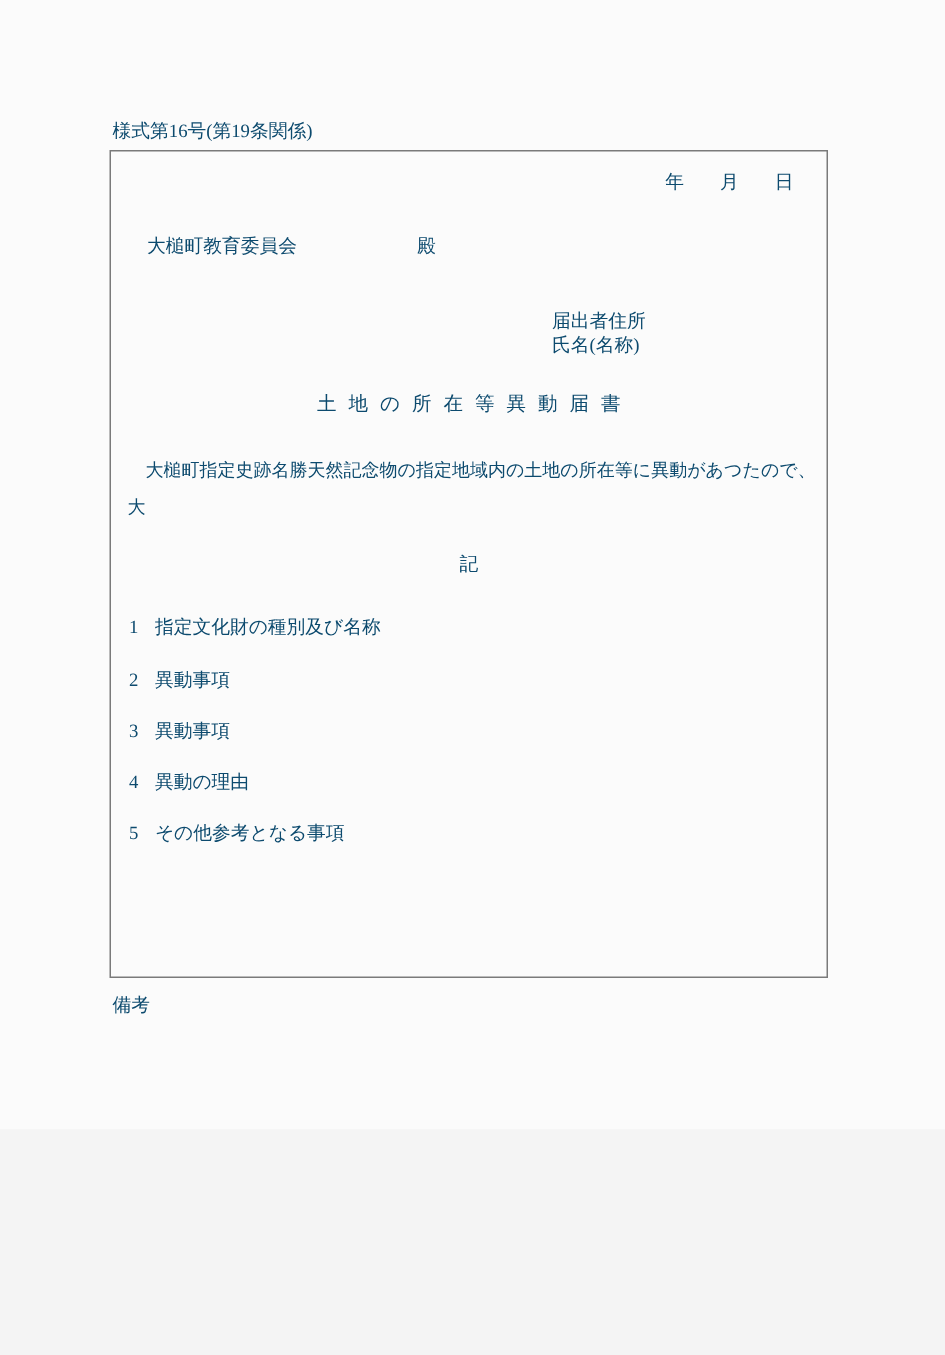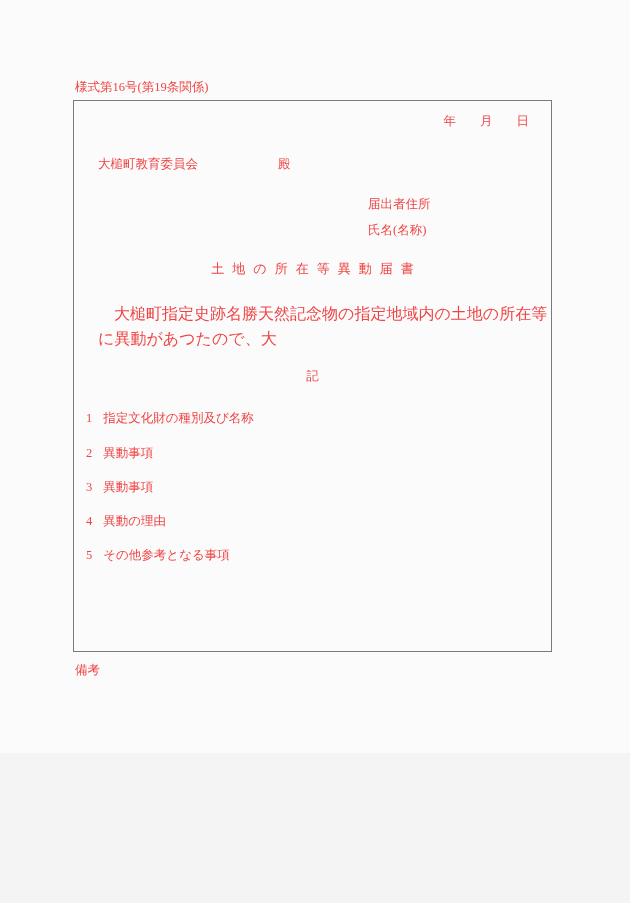--- a/index.html
+++ b/index.html
@@ -3,21 +3,21 @@
 <meta charset="utf-8">
 <style>
   * { margin: 0; padding: 0; box-sizing: border-box; }
   html, body { background: #f4f4f4; }
   .page {
     position: relative;
     width: 630px;
     height: 753px;
     background: #fbfbfb;
     font-family: "Liberation Serif", "DejaVu Serif", serif;
-    color: #ef4444;
+    color: #0c4a6e;
     font-size: 12.5px;
     overflow: hidden;
   }
   .line { position: absolute; line-height: 1; white-space: nowrap; }
 
   .form-number { left: 75px; top: 81px; }
 
   .form-box {
     position: absolute;
     left: 73px;
@@ -39,41 +39,41 @@
 
   .addressee {
     position: absolute;
     left: 24px;
     top: 57px;
     display: flex;
     gap: 80px;
     line-height: 1;
   }
 
-  .declarant-address { left: 294px; top: 97px; }
+  .declarant-address { left: 294px; top: 107px; }
   .declarant-name    { left: 294px; top: 123px; }
 
   .doc-title {
     position: absolute;
     left: 0;
     top: 161px;
     width: 100%;
     text-align: center;
     letter-spacing: 8px;
     text-indent: 8px;
     font-size: 13px;
     line-height: 1;
   }
 
   .body-para {
     position: absolute;
-    left: 24px;
+    left: 11px;
     top: 200px;
     width: 464px;
-    font-size: 16px;
+    font-size: 12px;
     line-height: 25px;
   }
   .body-para .l1 { text-indent: 1em; }
 
   .ki-marker {
     position: absolute;
     left: 0;
     top: 269px;
     width: 100%;
     text-align: center;

